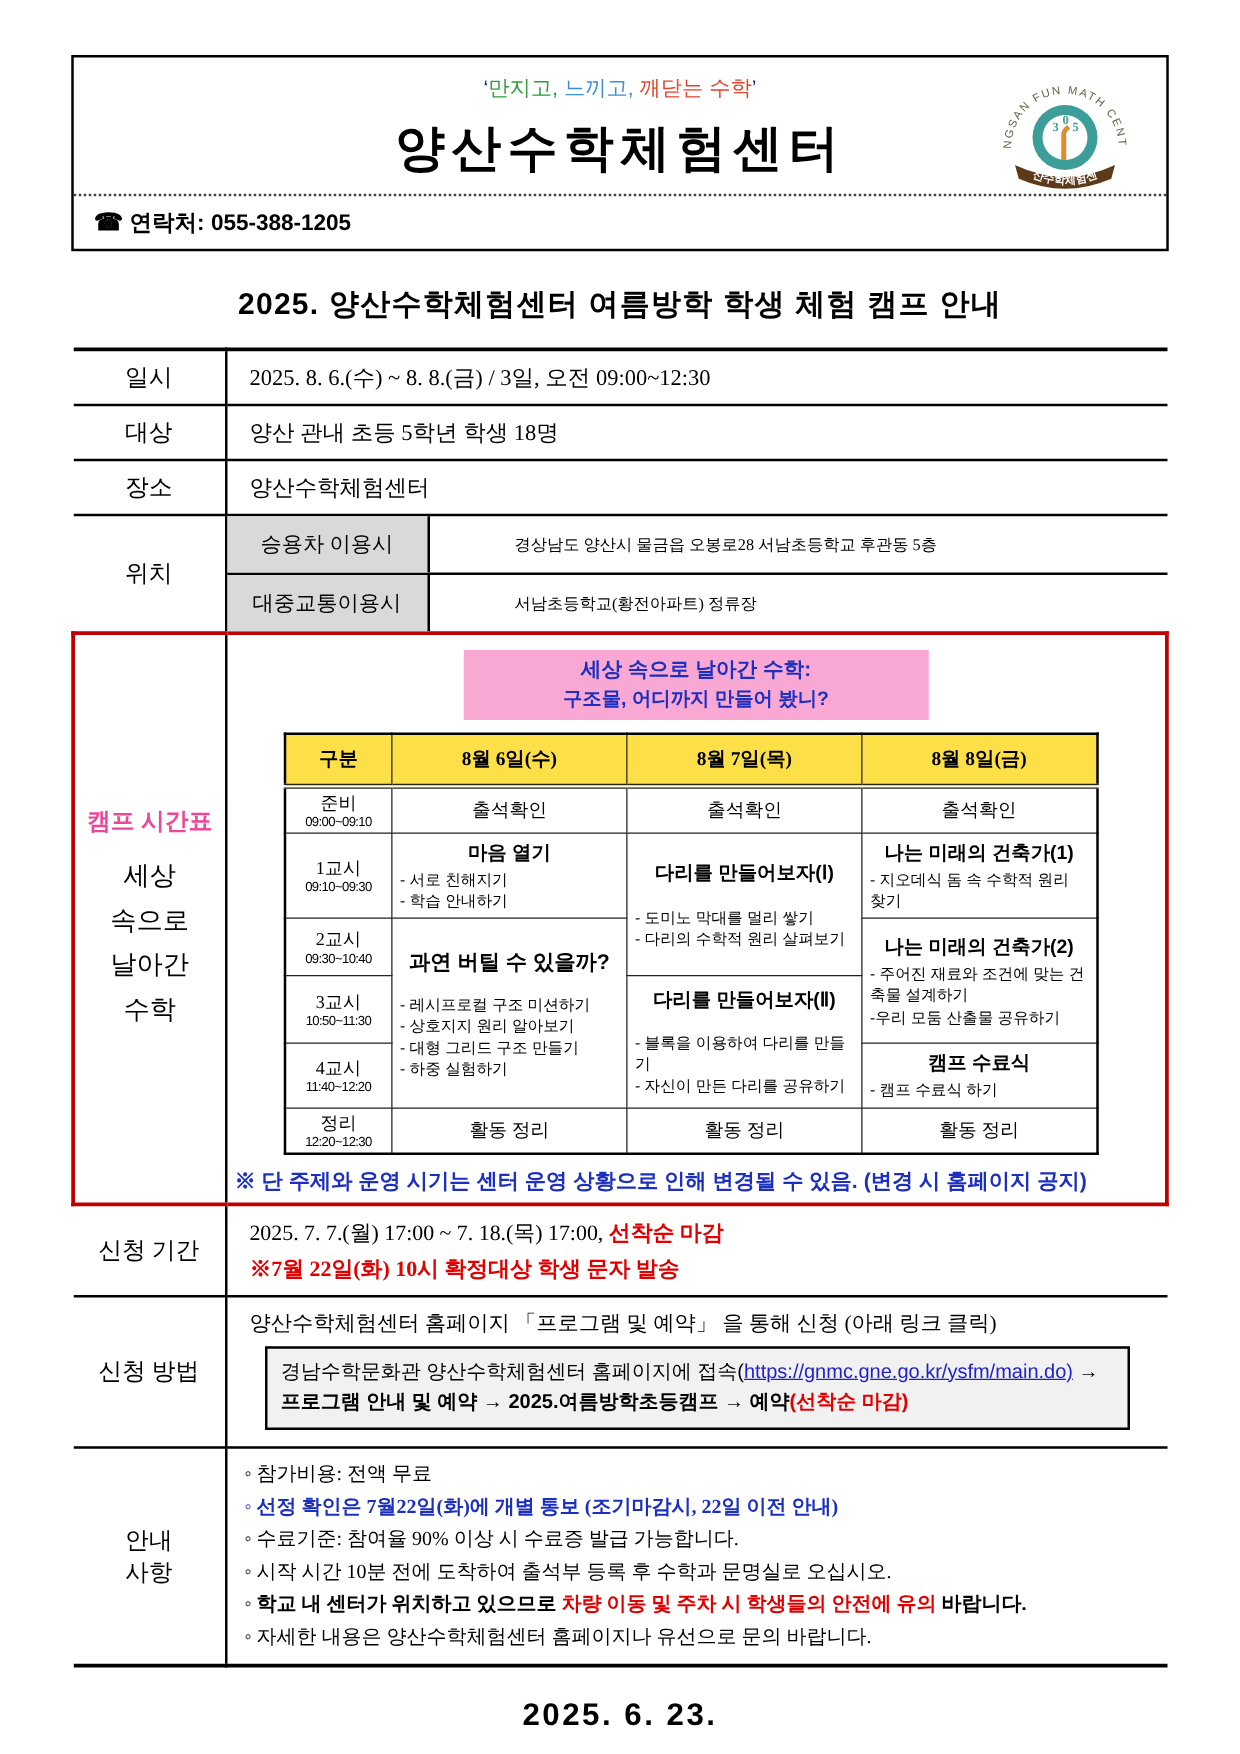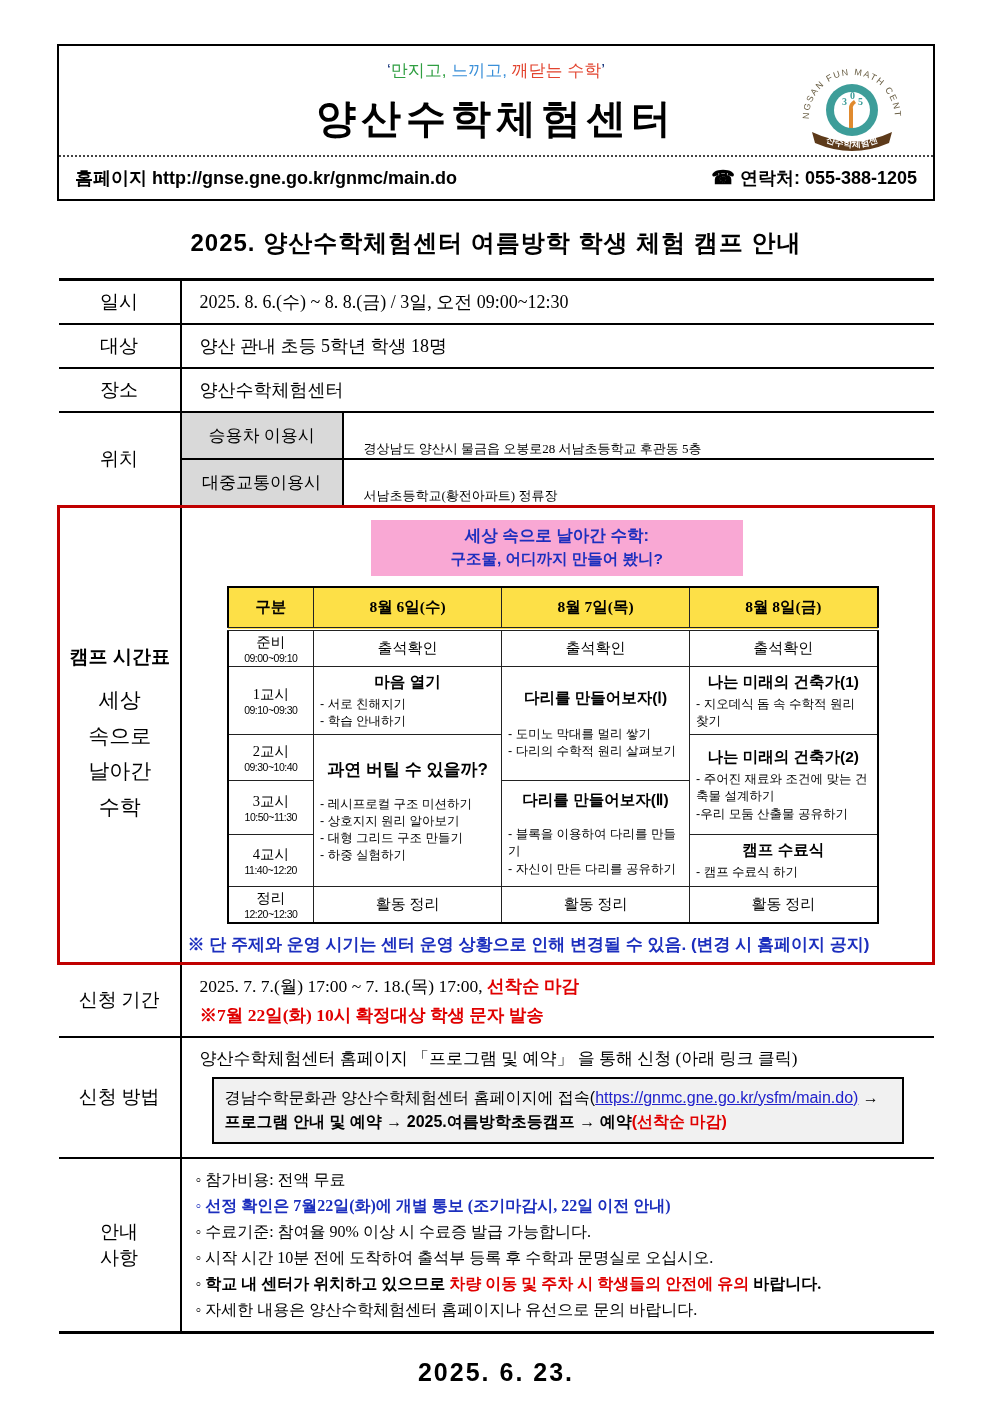--- a/index.html
+++ b/index.html
@@ -22,29 +22,29 @@
   .doc-title { text-align:center; font-family:"Liberation Sans", sans-serif; font-weight:bold; font-size:24px; margin:26px 0 19px; letter-spacing:1px; }
 
   
   table.main { border-collapse:collapse; width:100%; border-top:3px solid #000; border-bottom:3px solid #000; table-layout:fixed; }
   table.main > tbody > tr > td { border-bottom:2px solid #000; vertical-align:middle; }
   td.lab { width:121px; border-right:2px solid #000; text-align:center; font-size:19px; padding:8px 0; }
   td.val { padding:9px 0 9px 18px; font-size:18px; }
 
   
   td.posc { padding:0; }
-  .pos-row { display:flex; align-items:flex-end; }
+  .pos-row { display:flex; align-items:center;gap:48px; }
   .pos-row + .pos-row { border-top:2px solid #000; }
   .pos-lab { width:162px; background:#d9d9d9; border-right:2px solid #000; display:flex; align-items:center; justify-content:center; font-size:17px; padding:11px 0; box-sizing:border-box; flex-shrink:0; }
   .pos-txt { display:flex; align-items:center; padding-left:20px; font-size:13px; }
 
   
   tr.camp > td.lab { border-left:3px solid #c00000; border-top:3px solid #c00000; border-bottom:3px solid #c00000; border-right:2px solid #000; vertical-align:middle; }
   tr.camp > td.camp-val { border-top:3px solid #c00000; border-bottom:3px solid #c00000; border-right:3px solid #c00000; padding:10px 0 6px 0; }
-  .camp-side-title { color:#000000; font-weight:bold; font-size:19px; font-family:"Liberation Sans", sans-serif; margin-bottom:13px; }
+  .camp-side-title { color:#ec4899; font-weight:bold; font-size:19px; font-family:"Liberation Sans", sans-serif; margin-bottom:13px; }
   .camp-side-line { font-size:21px; line-height:1.7; }
 
   .banner { width:372px; margin:2px auto 10px; background:#f9a8d4; text-align:center; padding:5px 0 6px; color:#1c2fbe; font-weight:bold; font-family:"Liberation Sans", sans-serif; }
   .banner .b1 { font-size:16.5px; }
   .banner .b2 { font-size:15.5px; margin-top:2px; }
 
   table.sched { border-collapse:collapse; margin-left:45px; font-family:"Liberation Sans", sans-serif; border:2px solid #000; }
   .sched th, .sched td { border:1px solid #222; }
   .sched th { background:#fde047; font-size:15.5px; padding:9px 0; border-bottom:4px double #222; font-family:"Liberation Serif", serif; }
   .sched td { vertical-align:middle; }
@@ -107,24 +107,20 @@
         <text x="61" y="49" font-size="10" font-weight="bold" fill="#3d9d99">5</text>
         <path d="M52,72 L52,52 Q52,47 57,44 L59,47 Q55,50 56,53 L56,72 Z" fill="#e08a2e"></path>
         <path d="M15,76 Q55,95 95,76 L92,87 Q55,103 18,87 Z" fill="#5d3a1a"></path>
         <text font-size="9" fill="#ffffff" font-weight="bold" font-family="Liberation Sans, sans-serif">
           <textPath href="#arc-bot" startOffset="50%" text-anchor="middle">양산수학체험센터</textPath>
         </text>
       </svg>
     </div>
     <div class="hb-bar">
       <div>
-        <span>홈페이지</span>
-        <span>http://gnse.gne.go.kr/gnmc/main.do</span>
-      </div>
-      <div>
         <span class="phone-icon">☎</span>
         <span>연락처:</span>
         <span>055-388-1205</span>
       </div>
     </div>
   </div>
 
   <div class="doc-title">2025. 양산수학체험센터 여름방학 학생 체험 캠프 안내</div>
 
   <table class="main">

